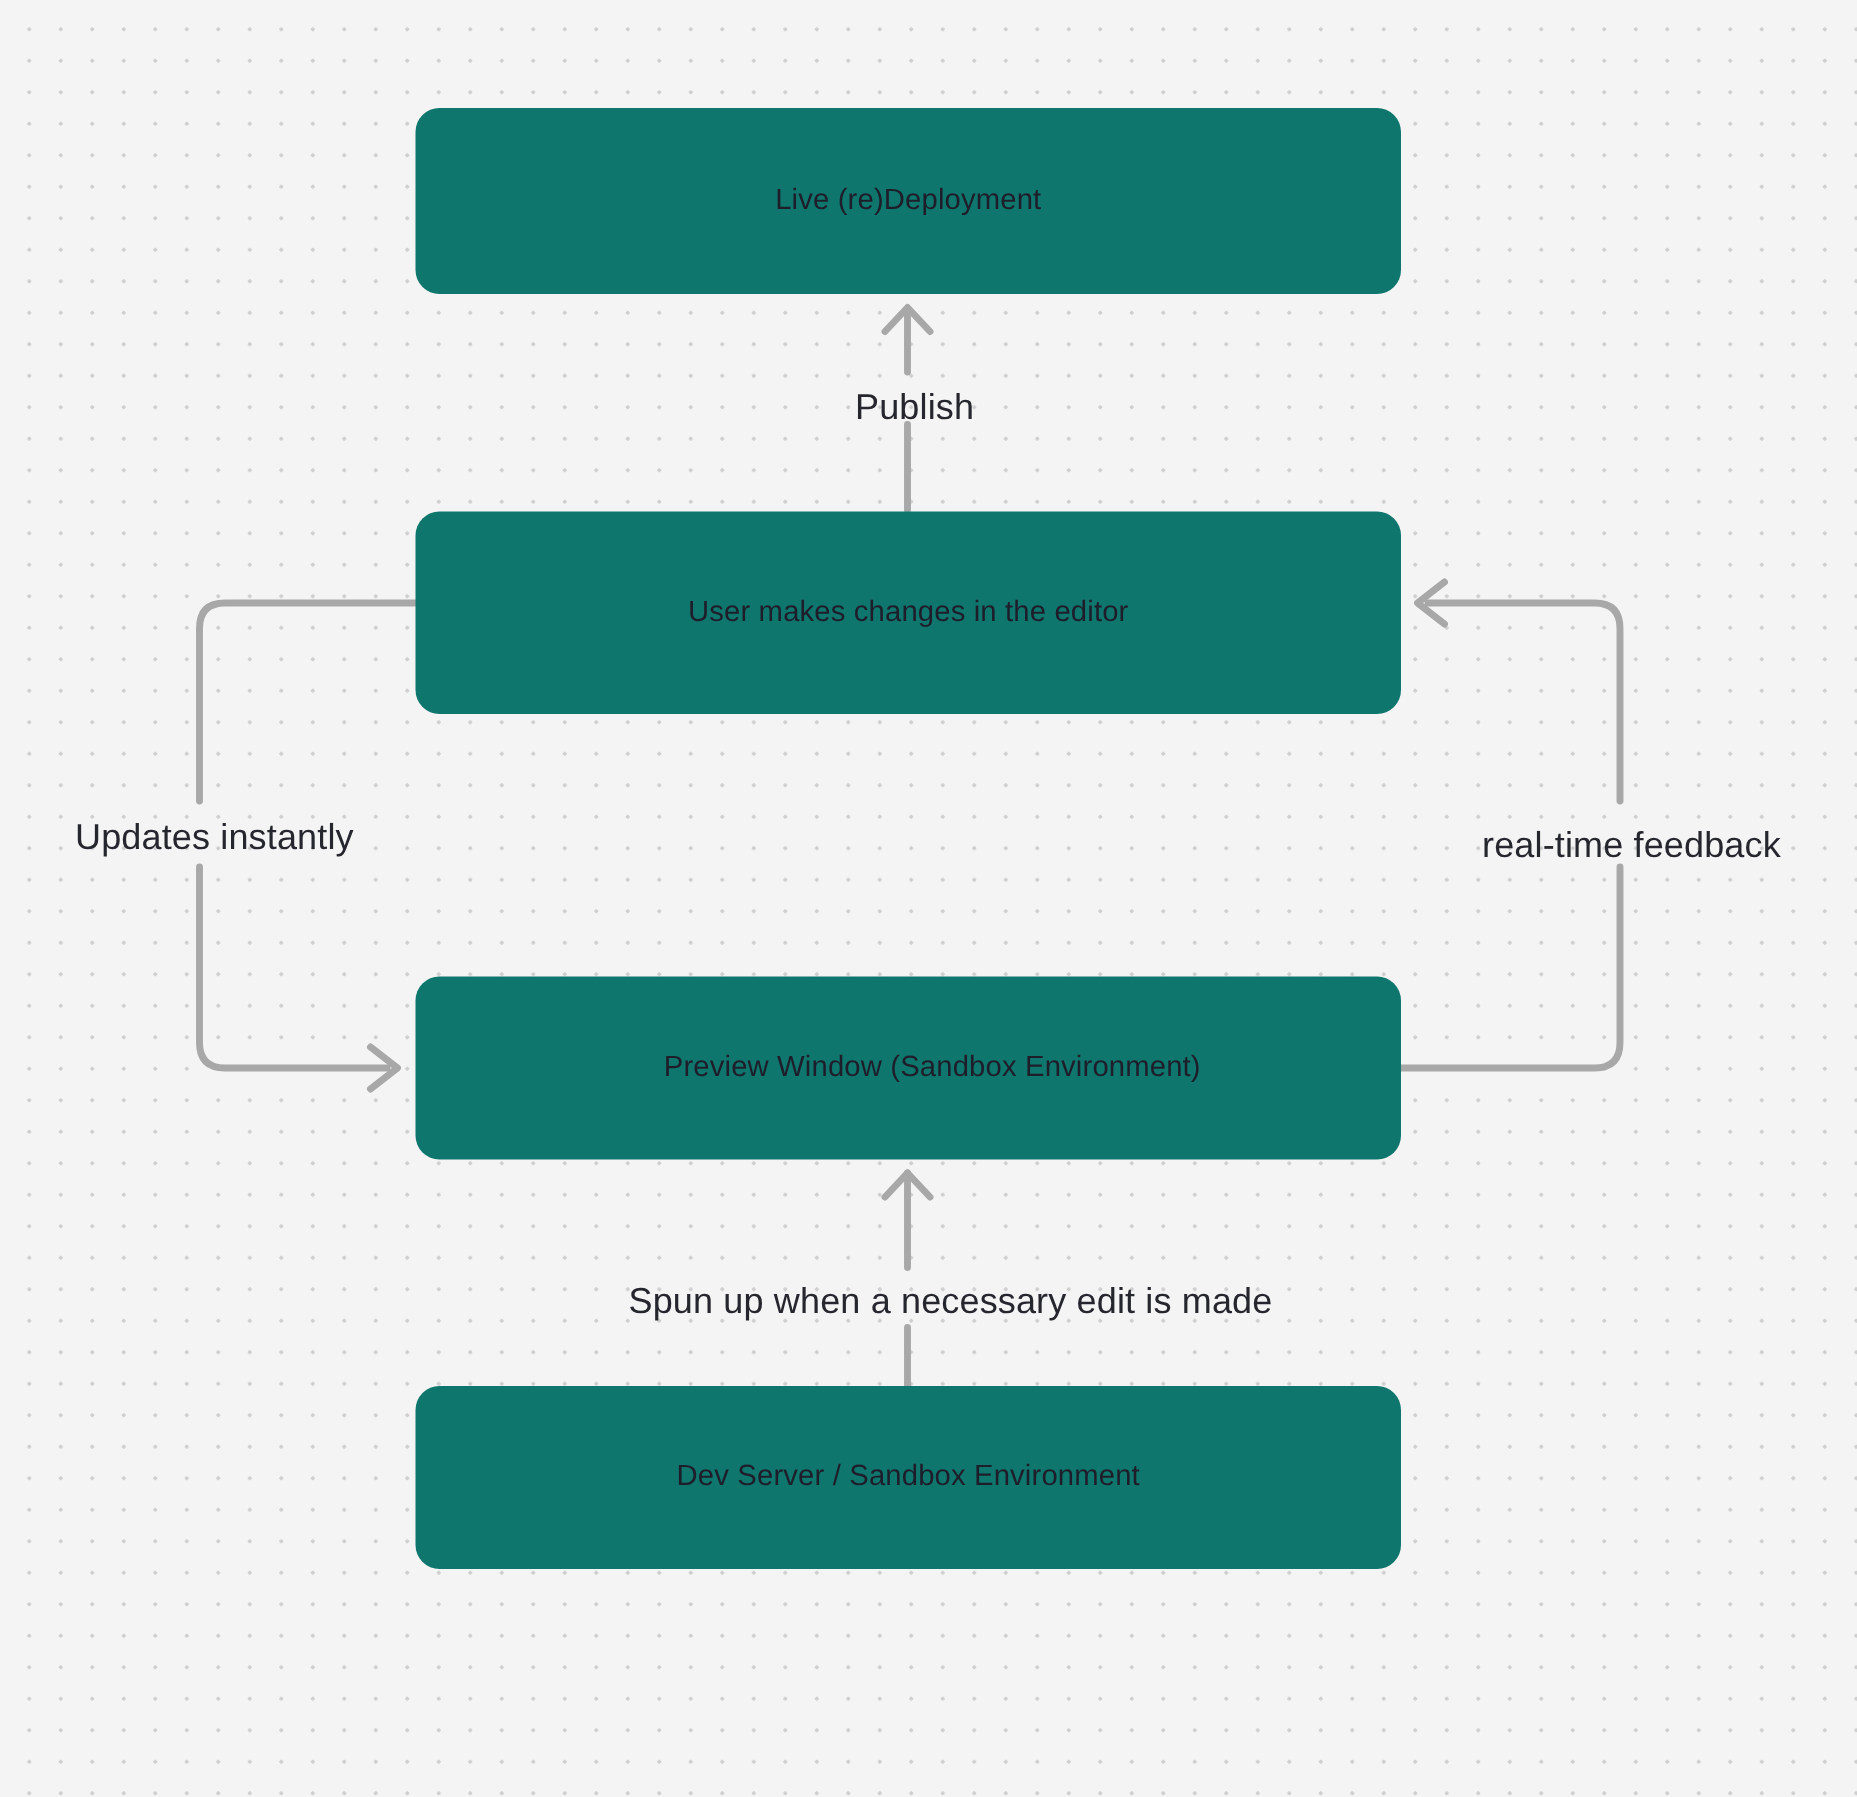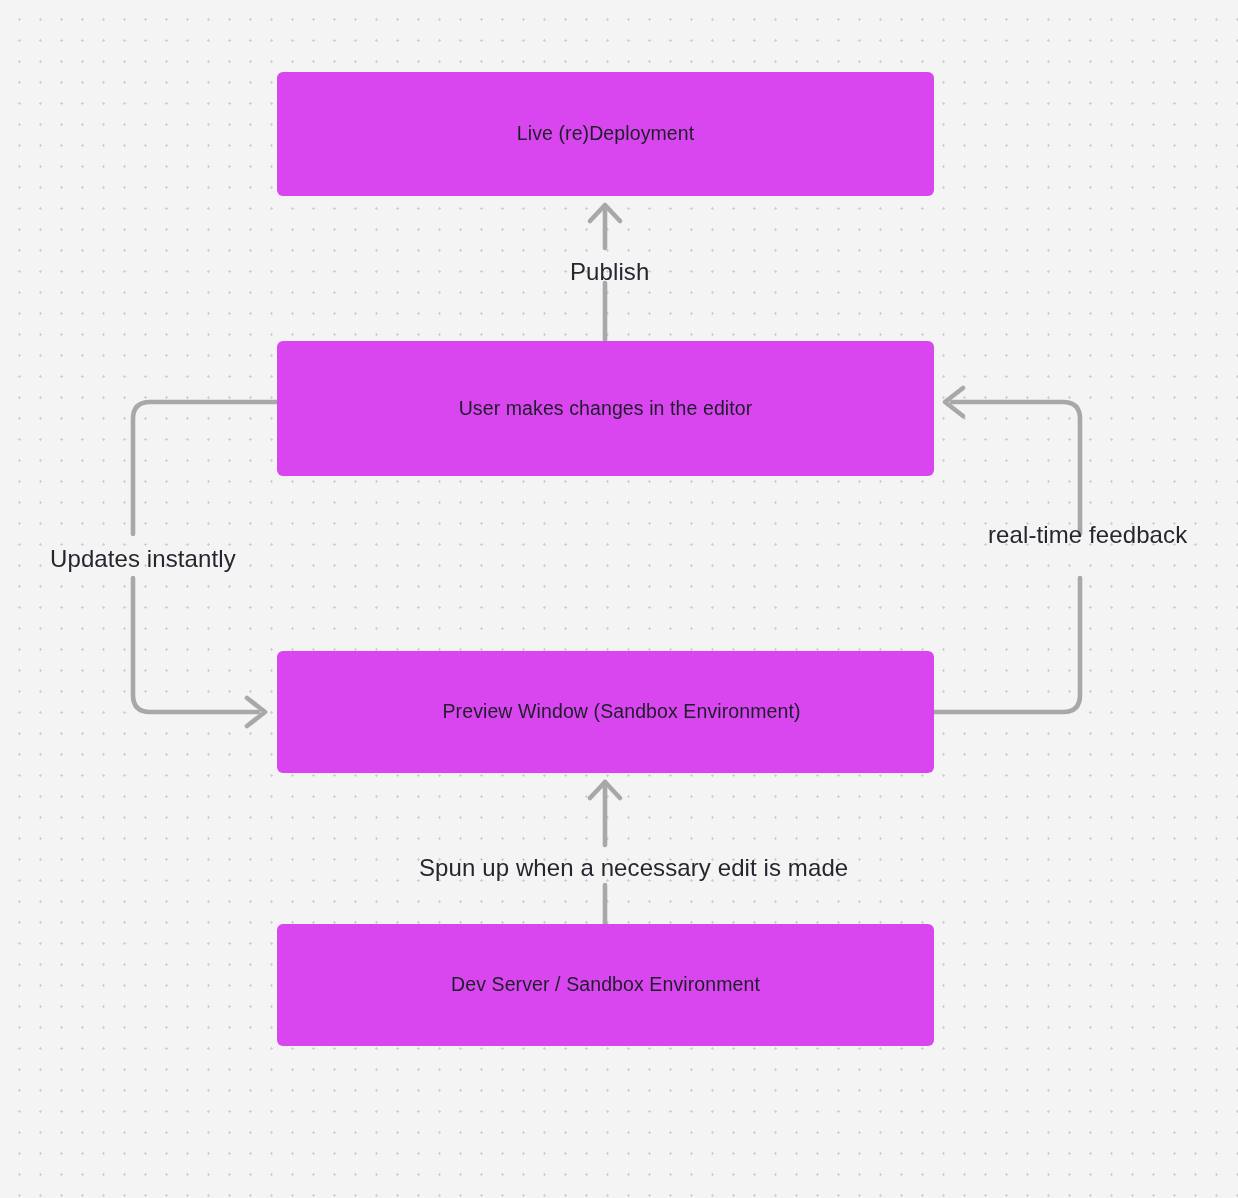--- a/index.html
+++ b/index.html
@@ -30,22 +30,22 @@
     position: absolute;
     left: 0;
     top: 0;
     width: 1238px;
     height: 1198px;
     pointer-events: none;
   }
 
   .node {
     position: absolute;
-    background: #d946ef;
-    border-radius: 6px;
+    background: #0f766e;
+    border-radius: 16px;
     display: flex;
     align-items: center;
     justify-content: center;
     box-sizing: border-box;
   }
 
   .node-label {
     font-size: 19.5px;
     color: #1e1e2b;
     letter-spacing: 0.1px;
@@ -65,21 +65,21 @@
 
   
   .node-deploy  { left: 277px; top: 72px;  width: 657px; height: 124px; }
   .node-editor  { left: 277px; top: 341px; width: 657px; height: 135px; }
   .node-preview { left: 277px; top: 651px; width: 657px; height: 122px; padding-left: 32px; }
   .node-dev     { left: 277px; top: 924px; width: 657px; height: 122px; }
 
   
   .lbl-publish  { left: 570px;  top: 260px; }
   .lbl-updates  { left: 50px;   top: 547px; }
-  .lbl-feedback { left: 988px;  top: 523px; }
+  .lbl-feedback { left: 988px;  top: 552px; }
   .lbl-spun     { left: 419px;  top: 856px; }
 </style>
 </head>
 <body>
 
 <div id="canvas">
 
   <svg class="edge-layer" width="1238" height="1198" viewBox="0 0 1238 1198" xmlns="http://www.w3.org/2000/svg">
     <defs>
       <marker id="arrowUp" markerWidth="10" markerHeight="10" refX="5" refY="5" orient="auto-start-reverse" markerUnits="strokeWidth">

